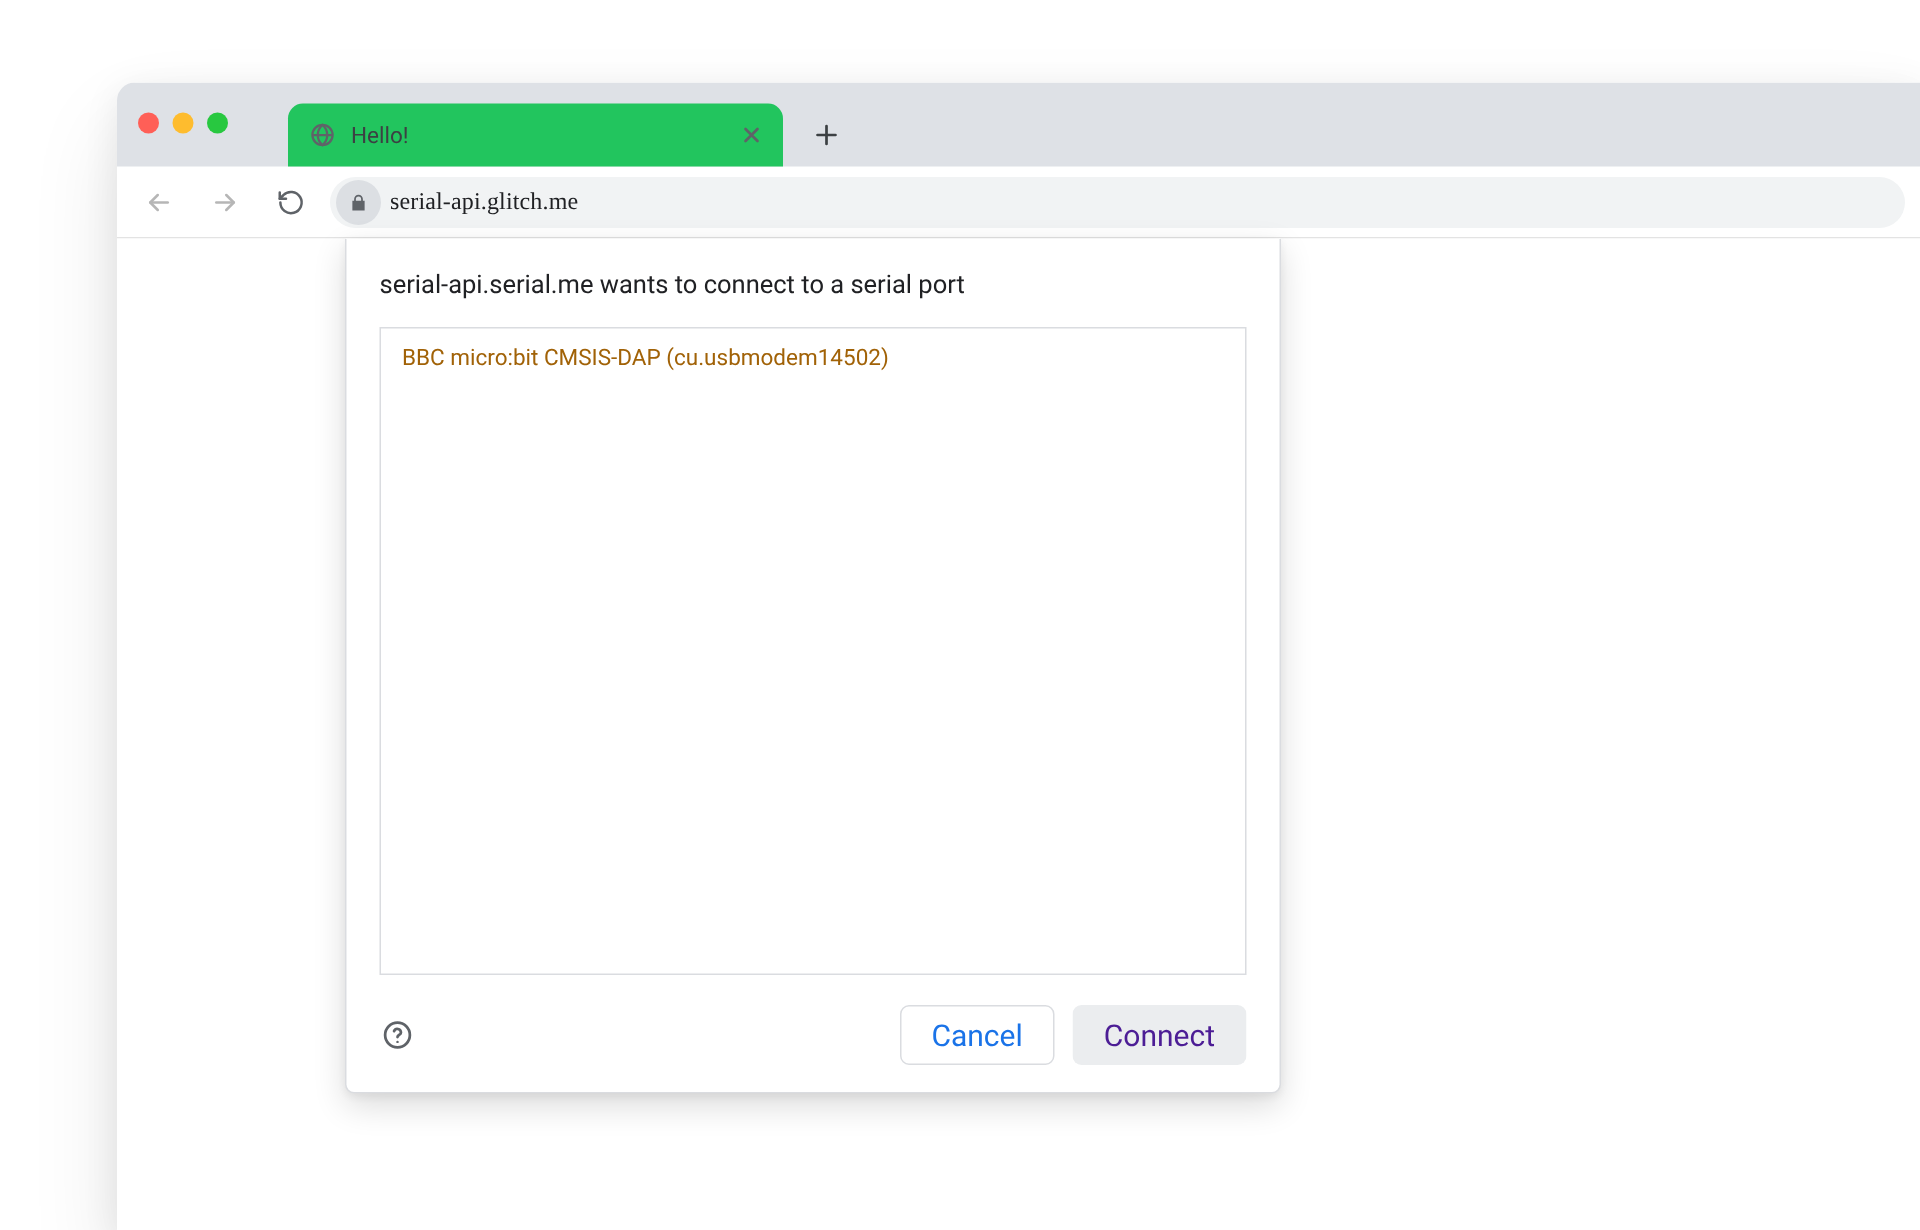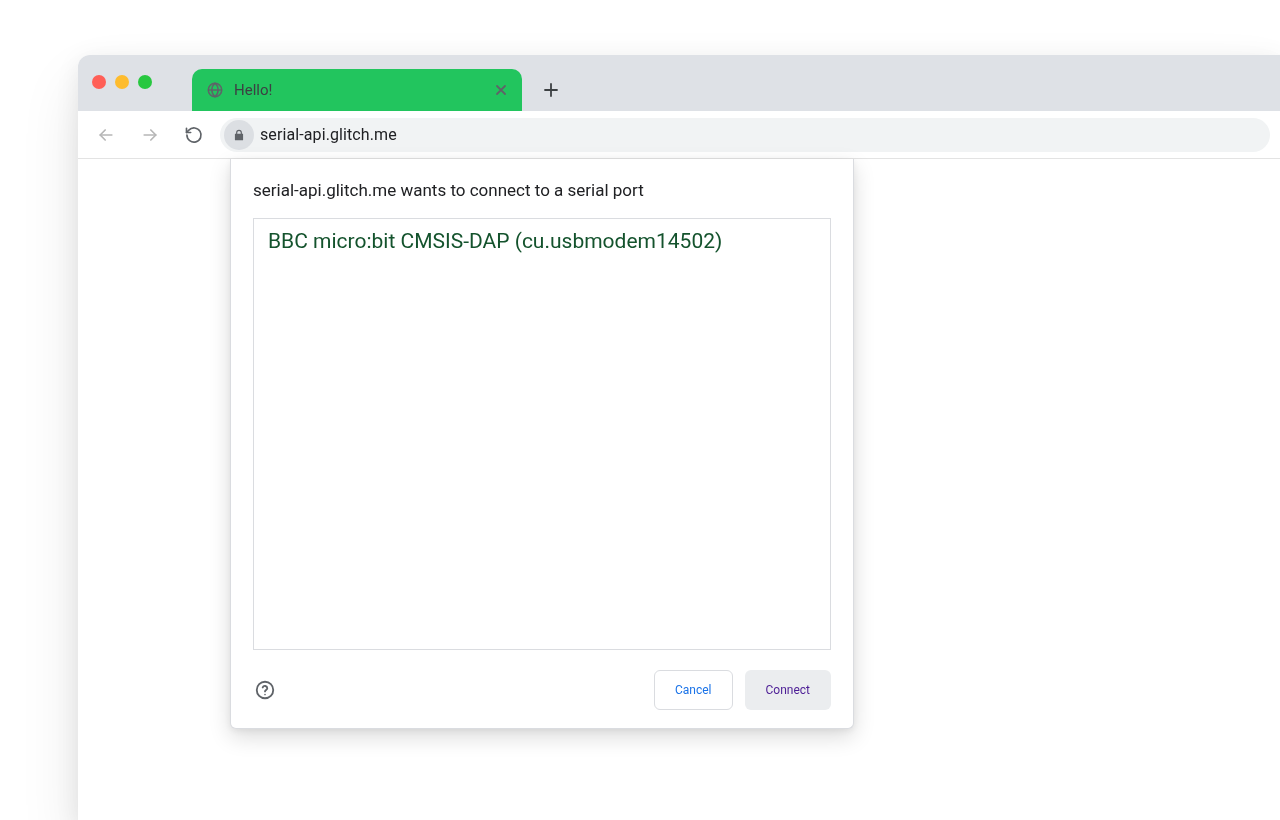--- a/index.html
+++ b/index.html
@@ -102,20 +102,21 @@
     flex: 1;
     height: 34px;
     background: #f1f3f4;
     border-radius: 17px;
     display: flex;
     align-items: center;
     padding: 0 6px 0 4px;
     gap: 6px;
     font-size: 16px;
     color: #202124;
+    font-family: Liberation Serif, serif;
   }
   .lock-chip {
     width: 30px; height: 30px; border-radius: 50%;
     background: #dcdfe3;
     display:flex; align-items:center; justify-content:center;
     color:#5f6368;
     flex: 0 0 30px;
   }
   .omnibox .url { letter-spacing: 0.1px; }
 
@@ -146,40 +147,40 @@
     line-height: 1.35;
   }
   .device-list {
     border: 1px solid #dadce0;
     height: 432px;
     overflow: auto;
     background: #fff;
   }
   .device-item {
     padding: 10px 14px;
-    font-size: 21px;
-    color: #14532d;
+    font-size: 15px;
+    color: #a16207;
     cursor: default;
   }
   .chooser-footer {
     display: flex;
     align-items: center;
     margin-top: 20px;
     gap: 12px;
   }
   .help {
     width: 24px; height: 24px; color:#5f6368;
     display:flex; align-items:center; justify-content:center;
   }
   .spacer { flex: 1; }
   .btn {
     height: 40px;
     padding: 0 20px;
     border-radius: 6px;
-    font-size: 12px;
+    font-size: 20px;
     display:flex; align-items:center; justify-content:center;
     border: 1px solid transparent;
     cursor: pointer;
     user-select: none;
   }
   .btn-cancel {
     color: #1a73e8;
     background: #fff;
     border-color: #dadce0;
   }
@@ -250,21 +251,21 @@
           <svg width="14" height="14" viewBox="0 0 24 24" fill="#5f6368">
             <path d="M17 10V8a5 5 0 0 0-10 0v2H5v11h14V10h-2zm-8-2a3 3 0 0 1 6 0v2H9V8z"></path>
           </svg>
         </span>
         <span class="url">serial-api.glitch.me</span>
       </div>
     </div>
 
     <div class="content">
       <div class="chooser">
-        <div class="chooser-title">serial-api.glitch.me wants to connect to a serial port</div>
+        <div class="chooser-title">serial-api.serial.me wants to connect to a serial port</div>
         <div class="device-list">
           <div class="device-item">BBC micro:bit CMSIS-DAP (cu.usbmodem14502)</div>
         </div>
         <div class="chooser-footer">
           <span class="help" title="Help">
             <svg width="22" height="22" viewBox="0 0 24 24" fill="none" stroke="#5f6368" stroke-width="2" stroke-linecap="round" stroke-linejoin="round">
               <circle cx="12" cy="12" r="9"></circle>
               <path d="M9.5 9.2a2.6 2.6 0 0 1 5 .9c0 1.7-2.5 2-2.5 3.4"></path>
               <circle cx="12" cy="17" r="0.9" fill="#5f6368" stroke="none"></circle>
             </svg>

